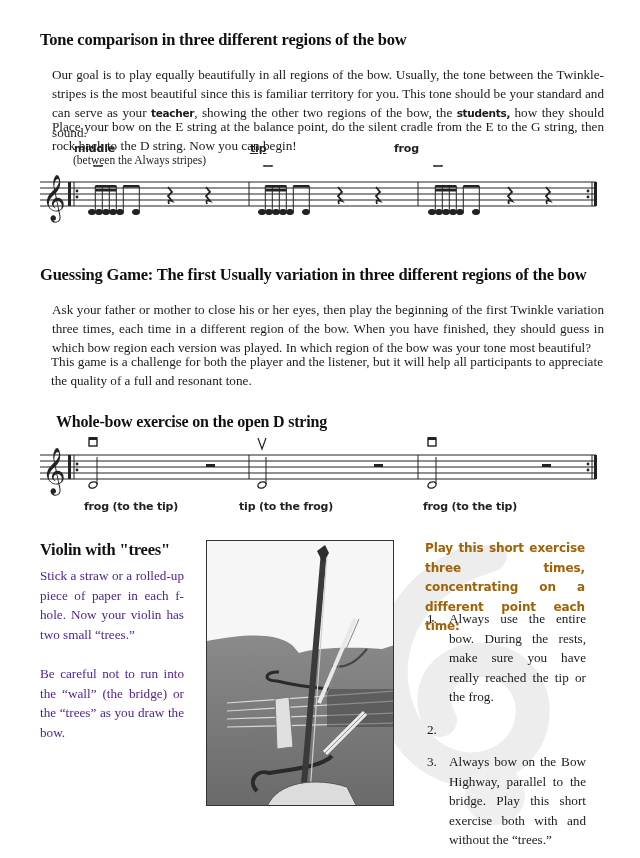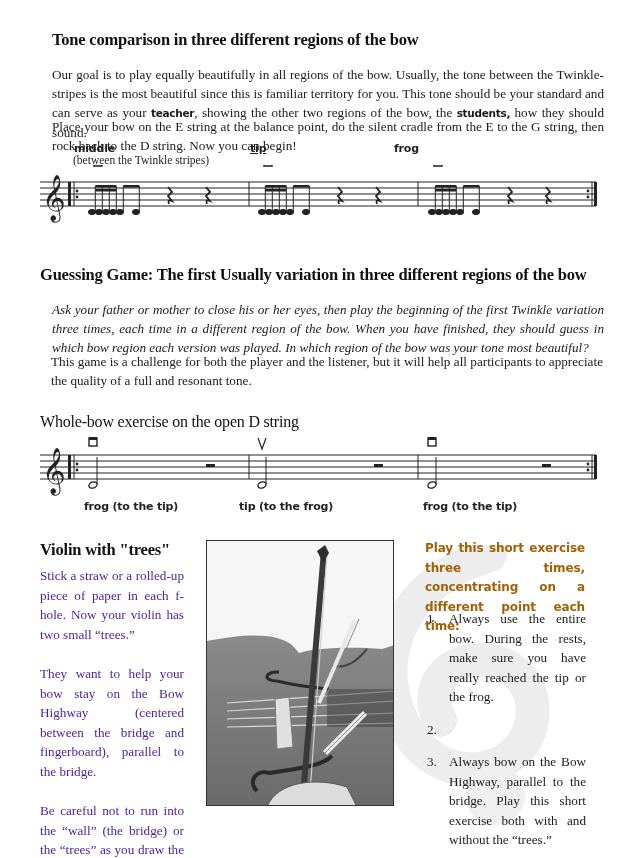--- a/index.html
+++ b/index.html
@@ -19,30 +19,30 @@
   svg text { font-family: "DejaVu Sans", sans-serif; }
 </style>
 </head>
 <body>
 
 <svg class="abs" style="left:330px; top:545px;" width="230" height="300" viewBox="0 0 230 300">
   <path d="M160 10 C 60 40, 40 130, 80 190 C 110 235, 170 235, 195 195 C 215 160, 195 115, 150 115 C 110 115, 95 150, 110 175" fill="none" stroke="#ededed" stroke-width="34" stroke-linecap="round"></path>
   <circle cx="165" cy="250" r="30" fill="#efefef"></circle>
 </svg>
 
-<h2 class="abs" style="left:52px; top:30px;">Tone comparison in three different regions of the bow</h2>
+<h2 class="abs" style="left:40px; top:30px;">Tone comparison in three different regions of the bow</h2>
 
 <p class="abs body" style="left:40px; top:53px; width:552px;">
   <span>Our goal is to play equally beautifully in all regions of the bow. Usually, the tone between the Twinkle-stripes is the most beautiful since this is familiar territory for you. This tone should be your standard and can serve as your </span><span class="inline-bold">teacher</span><span>, showing the other two regions of the bow, the </span><span class="inline-bold">students,</span><span> how they should sound.</span>
 </p>
 
 <p class="abs body" style="left:40px; top:105px; width:552px;">Place your bow on the E string at the balance point, do the silent cradle from the E to the G string, then rock back to the D string. Now you can begin!</p>
 
 <div class="abs label-bold" style="left:74px; top:142px;">middle</div>
-<div class="abs small-serif" style="left:73px; top:154px;">(between the Twinkle stripes)</div>
+<div class="abs small-serif" style="left:73px; top:154px;">(between the Always stripes)</div>
 <div class="abs label-bold" style="left:250px; top:142px;text-decoration:underline;">tip</div>
 <div class="abs label-bold" style="left:394px; top:142px;">frog</div>
 
 <svg class="abs" style="left:36px; top:165px;" width="570" height="65" viewBox="0 0 570 65">
   <g stroke="#222" stroke-width="1">
     <line x1="4" y1="17" x2="560" y2="17"></line>
     <line x1="4" y1="23" x2="560" y2="23"></line>
     <line x1="4" y1="29" x2="560" y2="29"></line>
     <line x1="4" y1="35" x2="560" y2="35"></line>
     <line x1="4" y1="41" x2="560" y2="41"></line>
@@ -137,24 +137,24 @@
       <line x1="35.3" y1="46" x2="35.3" y2="21" stroke-width="1"></line>
         <line x1="51.3" y1="46" x2="51.3" y2="21" stroke-width="1"></line>
       <rect x="35.3" y="20" width="16" height="2.5" stroke="none"></rect>
       <path d="M80 22 l4 5 l-4 4 l4 5 q-5 -2 -3 3" fill="none" stroke-width="1.8"></path>
       <path d="M118 22 l4 5 l-4 4 l4 5 q-5 -2 -3 3" fill="none" stroke-width="1.8"></path>
     </g>
   </g>
 </svg>
 
 <h2 class="abs" style="left:40px; top:265px;">Guessing Game: The first Usually variation in three different regions of the bow</h2>
-<p class="abs body" style="left:40px; top:288px; width:552px;font-style:italic;">Ask your father or mother to close his or her eyes, then play the beginning of the first Twinkle variation three times, each time in a different region of the bow. When you have finished, they should guess in which bow region each version was played. In which region of the bow was your tone most beautiful?</p>
+<p class="abs body" style="left:40px; top:288px; width:552px;">Ask your father or mother to close his or her eyes, then play the beginning of the first Twinkle variation three times, each time in a different region of the bow. When you have finished, they should guess in which bow region each version was played. In which region of the bow was your tone most beautiful?</p>
 <p class="abs body" style="left:39px; top:340px; width:552px;">This game is a challenge for both the player and the listener, but it will help all participants to appreciate the quality of a full and resonant tone.</p>
 
-<h2 class="abs" style="left:40px; top:413px; font-weight:normal; font-size:16px;text-align:center;">Whole-bow exercise on the open D string</h2>
+<h2 class="abs" style="left:56px; top:413px; font-weight:bold; font-size:16px;text-align:center;">Whole-bow exercise on the open D string</h2>
 
 <svg class="abs" style="left:36px; top:435px;" width="570" height="65" viewBox="0 0 570 65">
   <g stroke="#222" stroke-width="1">
     <line x1="4" y1="20" x2="560" y2="20"></line>
     <line x1="4" y1="26" x2="560" y2="26"></line>
     <line x1="4" y1="32" x2="560" y2="32"></line>
     <line x1="4" y1="38" x2="560" y2="38"></line>
     <line x1="4" y1="44" x2="560" y2="44"></line>
   </g>
   <text x="6" y="49" font-size="40" fill="#222">𝄞</text>
@@ -194,21 +194,20 @@
   </g>
 </svg>
 
 <div class="abs label-bold" style="left:84px; top:500px;">frog (to the tip)</div>
 <div class="abs label-bold" style="left:239px; top:500px;">tip (to the frog)</div>
 <div class="abs label-bold" style="left:423px; top:500px;">frog (to the tip)</div>
 
 <h2 class="abs" style="left:40px; top:540px;">Violin with "trees"</h2>
 <div class="abs col" style="left:40px; top:566px; width:144px;">
   <p>Stick a straw or a rolled-up piece of paper in each f-hole. Now your violin has two small “trees.”</p>
-  <p>They want to help your bow stay on the Bow Highway (centered between the bridge and fingerboard), parallel to the bridge.</p>
   <p>Be careful not to run into the “wall” (the bridge) or the “trees” as you draw the bow.</p>
 </div>
 
 <div class="abs" style="left:206px; top:540px; width:188px; height:266px; border:1.5px solid #333; box-sizing:border-box; background:#f4f4f4; overflow:hidden;">
   <svg width="188" height="266" viewBox="0 0 188 266">
     <defs>
       <linearGradient id="wood" x1="0" y1="0" x2="0" y2="1">
         <stop offset="0" stop-color="#8a8a8a"></stop>
         <stop offset="1" stop-color="#6a6a6a"></stop>
       </linearGradient>

